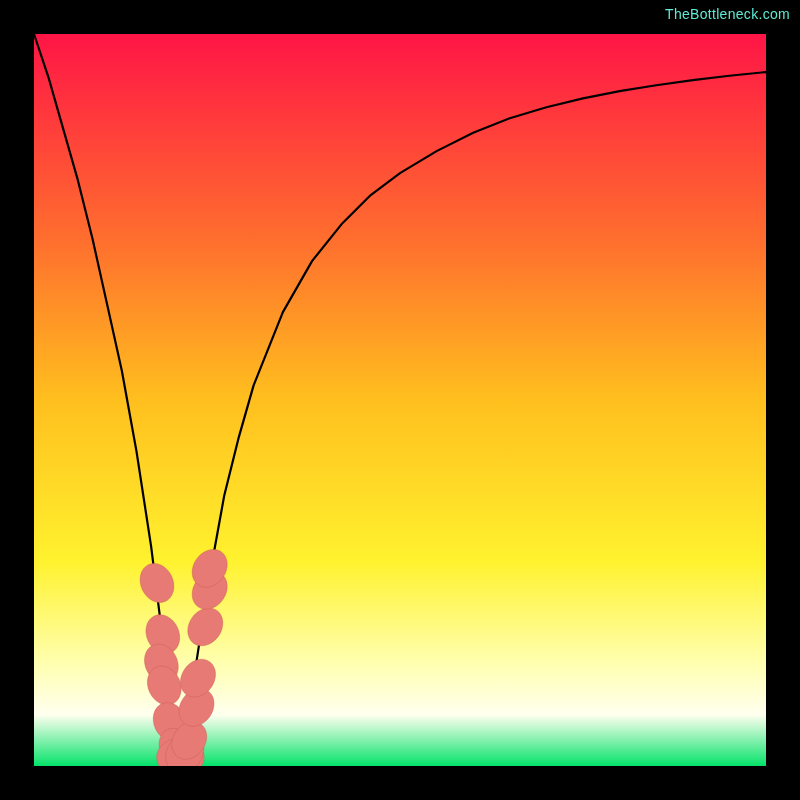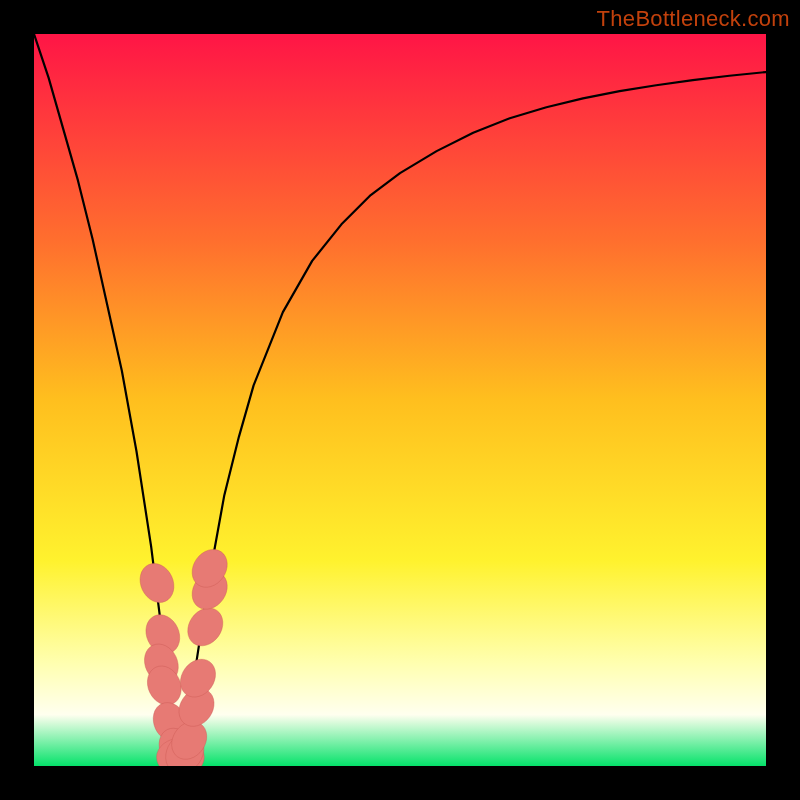--- a/index.html
+++ b/index.html
@@ -24,23 +24,23 @@
     left: 34px;
     top: 34px;
     width: 732px;
     height: 732px;
     
   }
   .watermark {
     position: absolute;
     top: 6px;
     right: 10px;
-    font-size: 22px;
+    font-size: 14px;
     font-weight: 500;
-    color: #c2410c;
+    color: #5eead4;
     letter-spacing: 0.3px;
     pointer-events: none;
   }
   svg {
     display: block;
   }
 </style>
 </head>
 <body>
 

